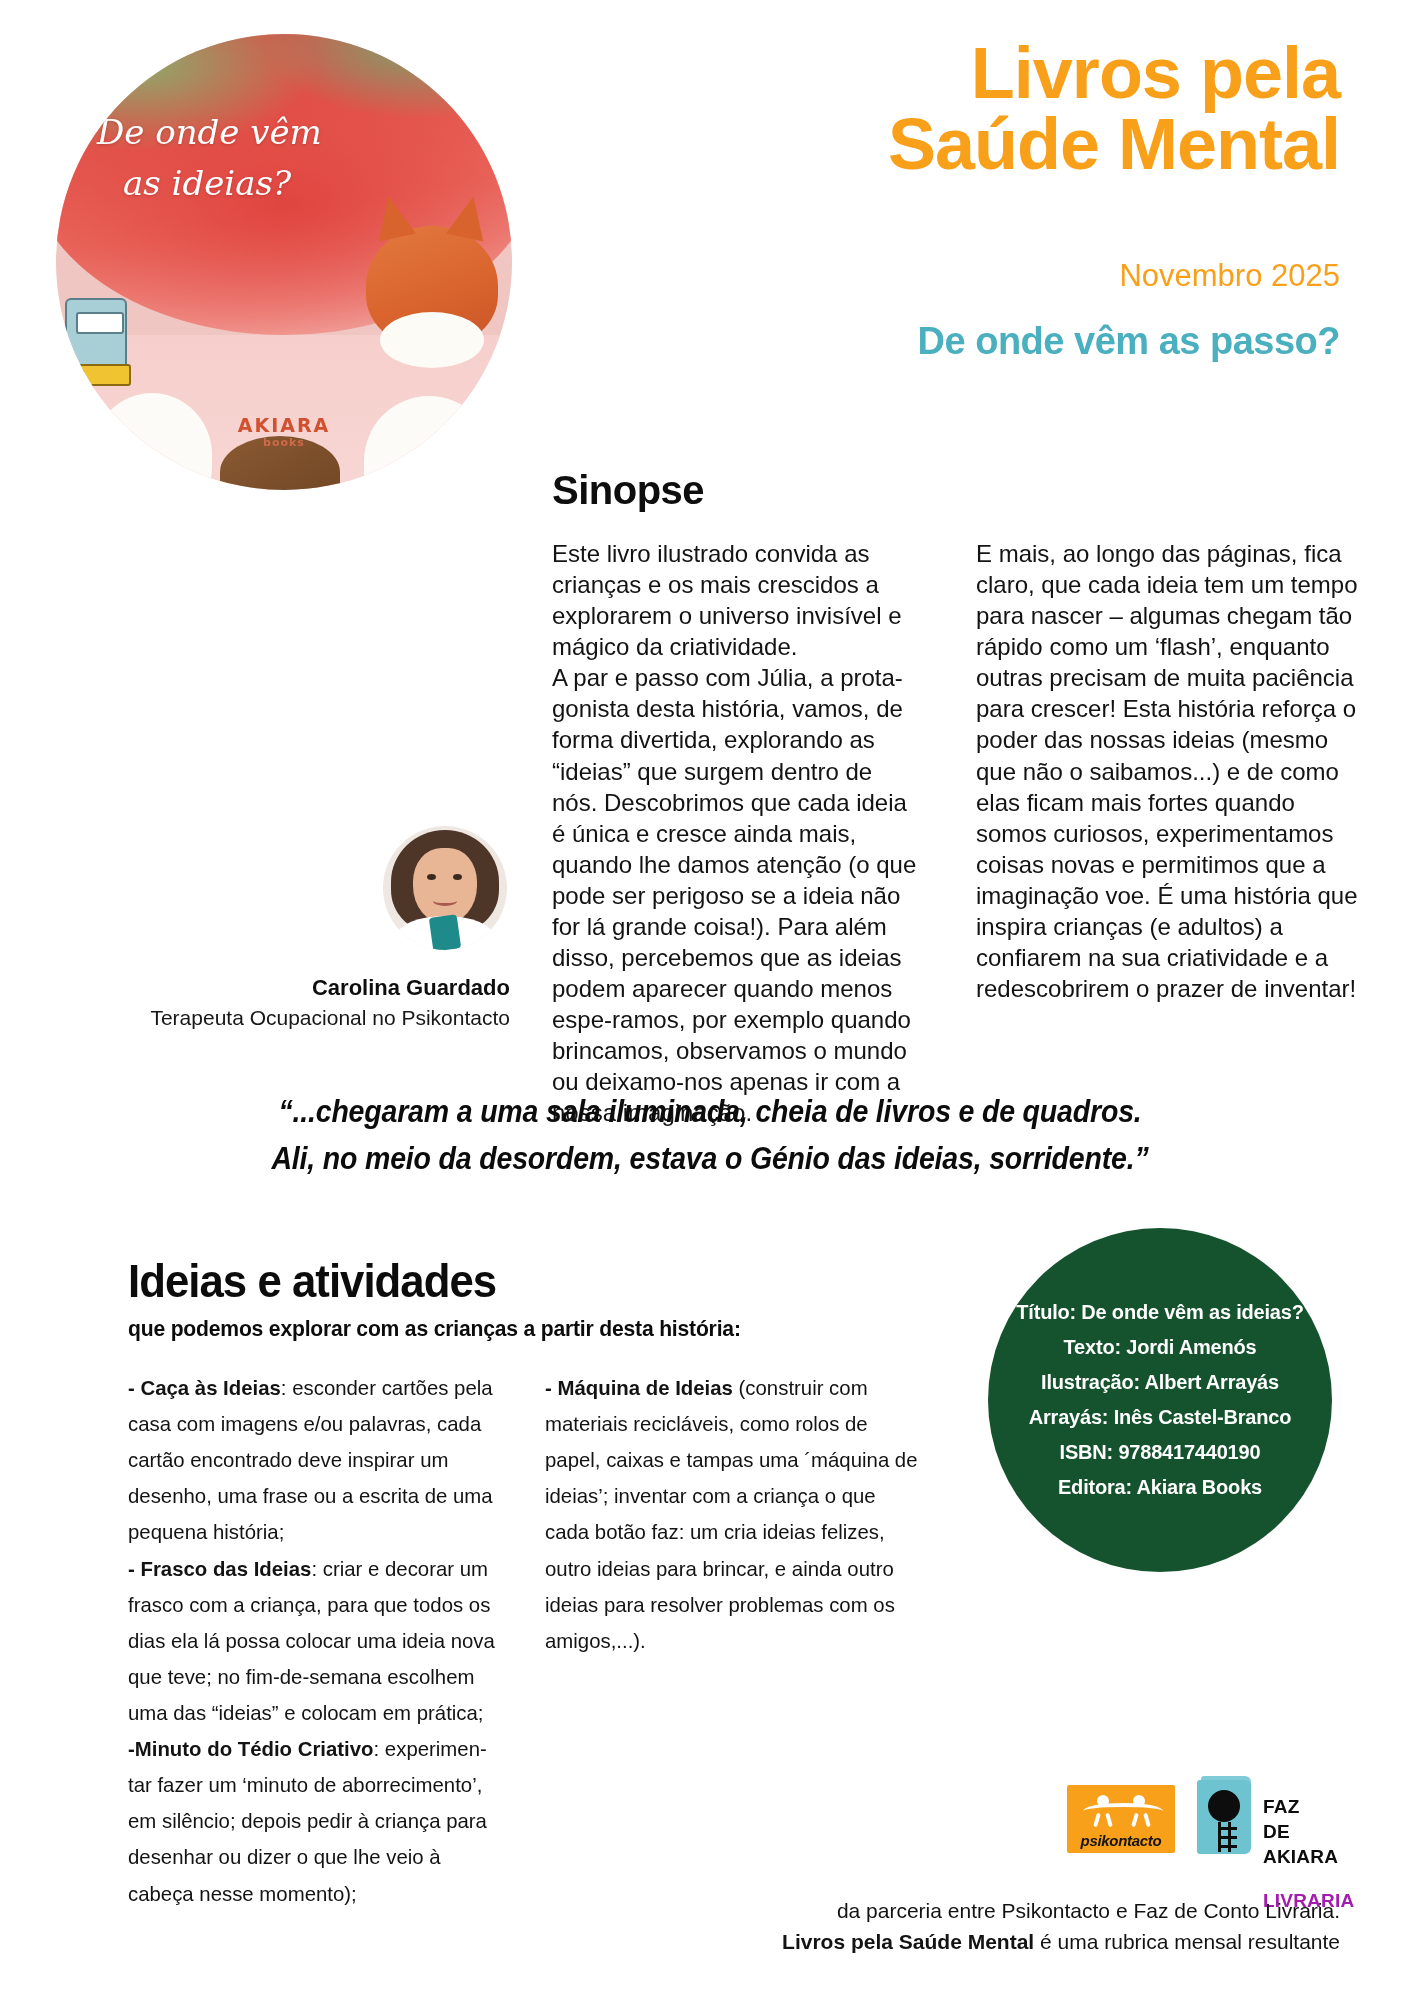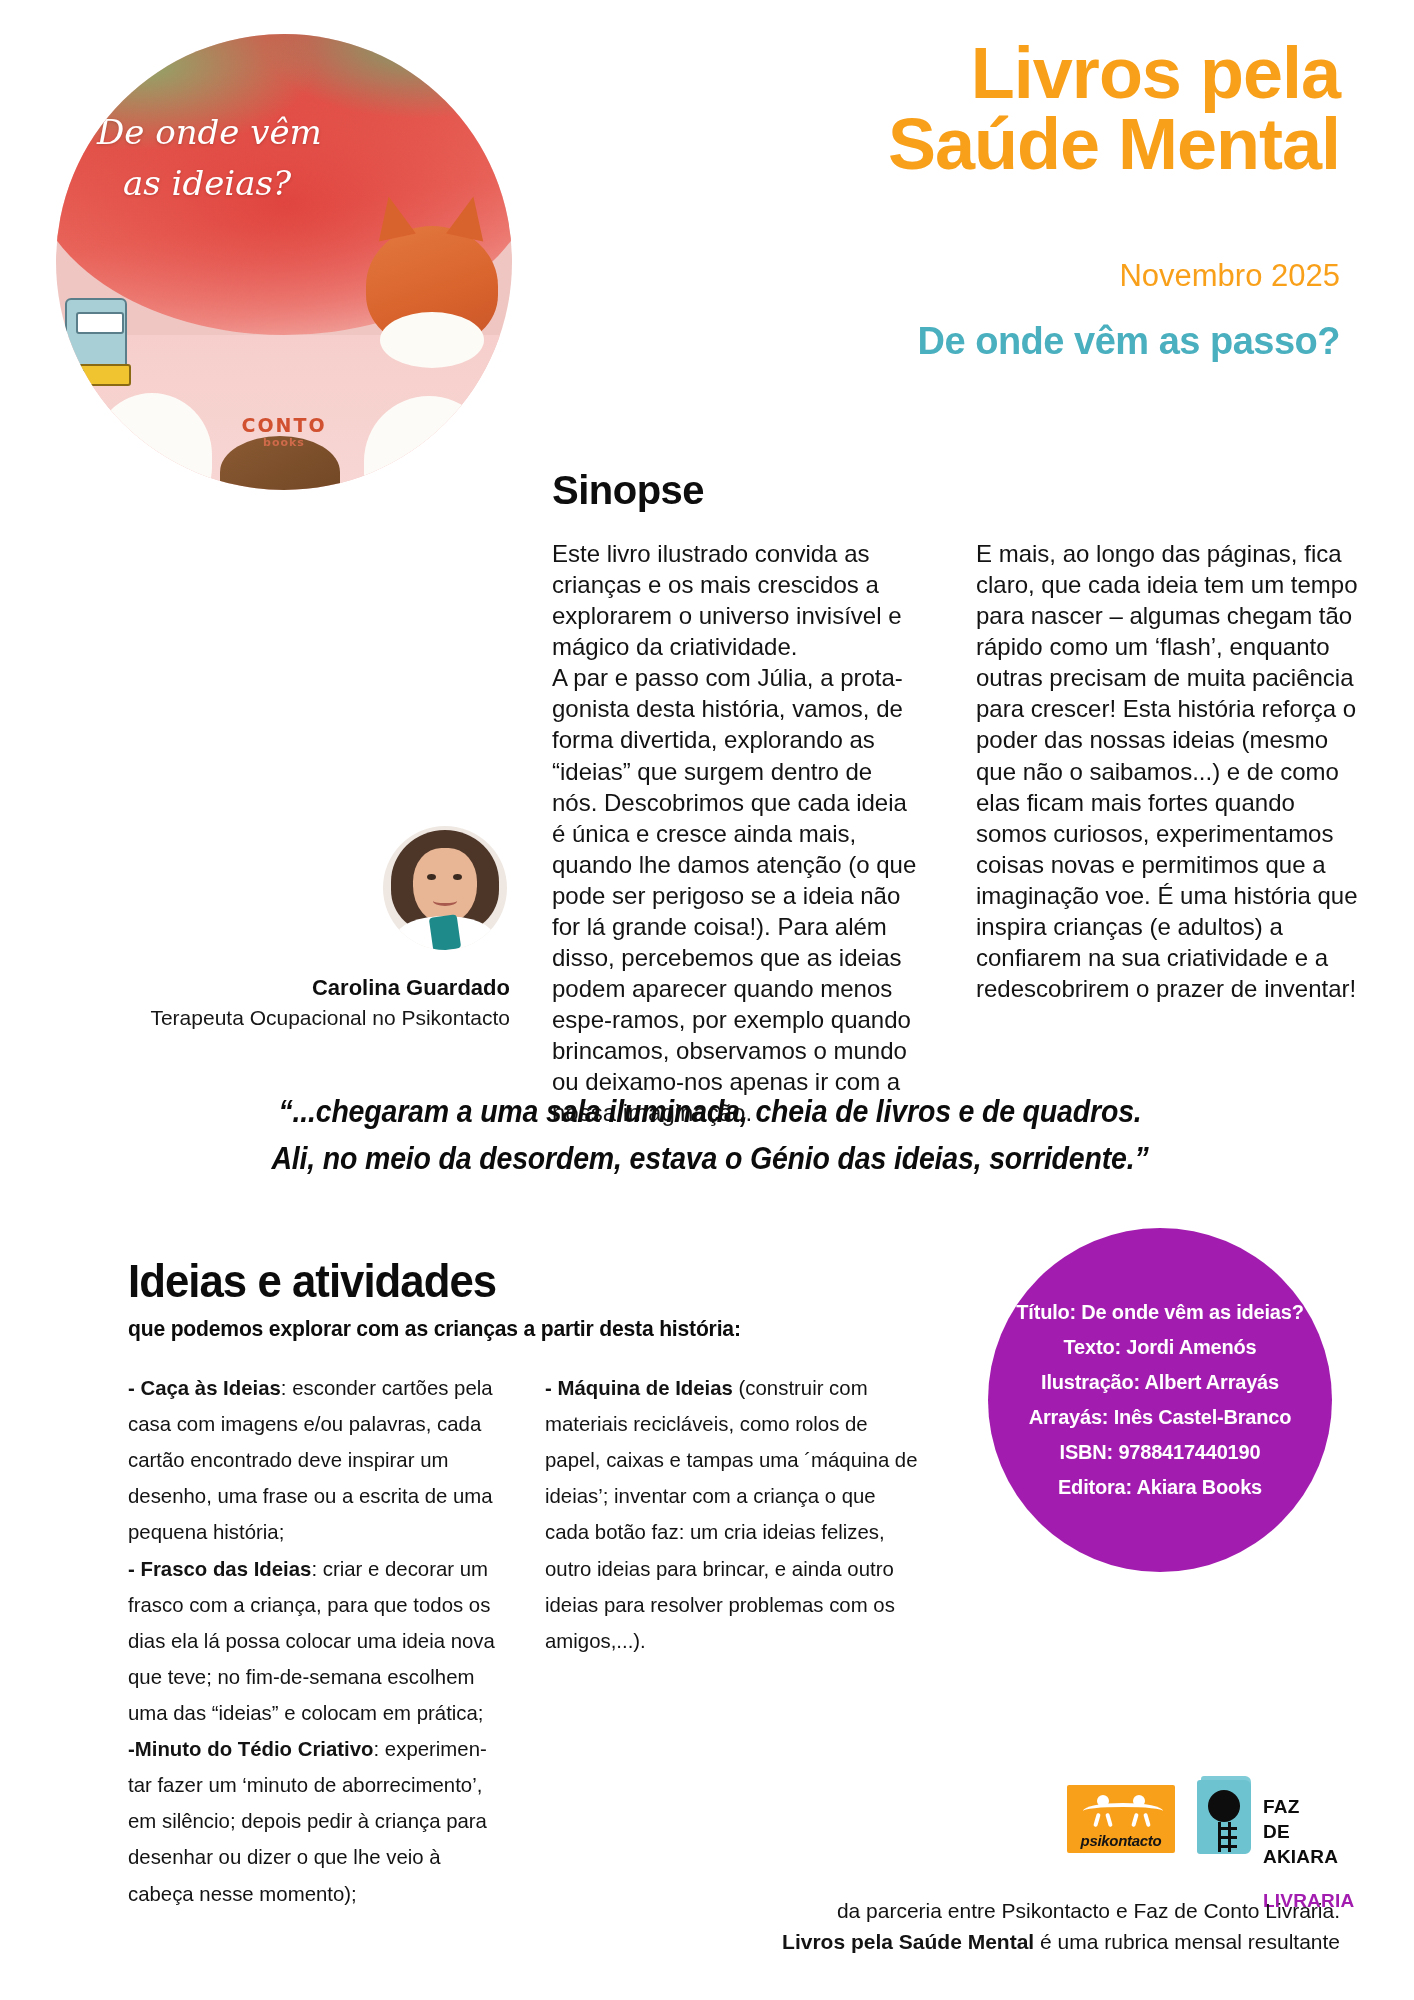--- a/index.html
+++ b/index.html
@@ -285,21 +285,21 @@
   .act-item b { font-weight: bold; }
 
   
   .book-circle {
     position: absolute;
     left: 988px;
     top: 1228px;
     width: 344px;
     height: 344px;
     border-radius: 50%;
-    background: #a21caf;
+    background: #14532d;
     display: flex;
     flex-direction: column;
     align-items: center;
     justify-content: center;
     gap: 12px;
     color: #ffffff;
     padding: 0 18px;
   }
   .book-circle .bline {
     font-size: 20px;
@@ -412,21 +412,21 @@
     <div class="fox">
       <span class="ear-l"></span>
       <span class="ear-r"></span>
       <span class="ruff"></span>
     </div>
     <div class="cover-hand-title">
       <span>De onde vêm</span>
       <span class="l2">as ideias?</span>
     </div>
     <div class="cover-publisher">
-      <span class="big">CONTO</span>
+      <span class="big">AKIARA</span>
       <span class="small">books</span>
     </div>
   </div>
 
   <div class="header-title">
     <span class="line">Livros pela</span>
     <span class="line">Saúde Mental</span>
   </div>
   <div class="header-date">Novembro 2025</div>
   <div class="header-subtitle">De onde vêm as passo?</div>

